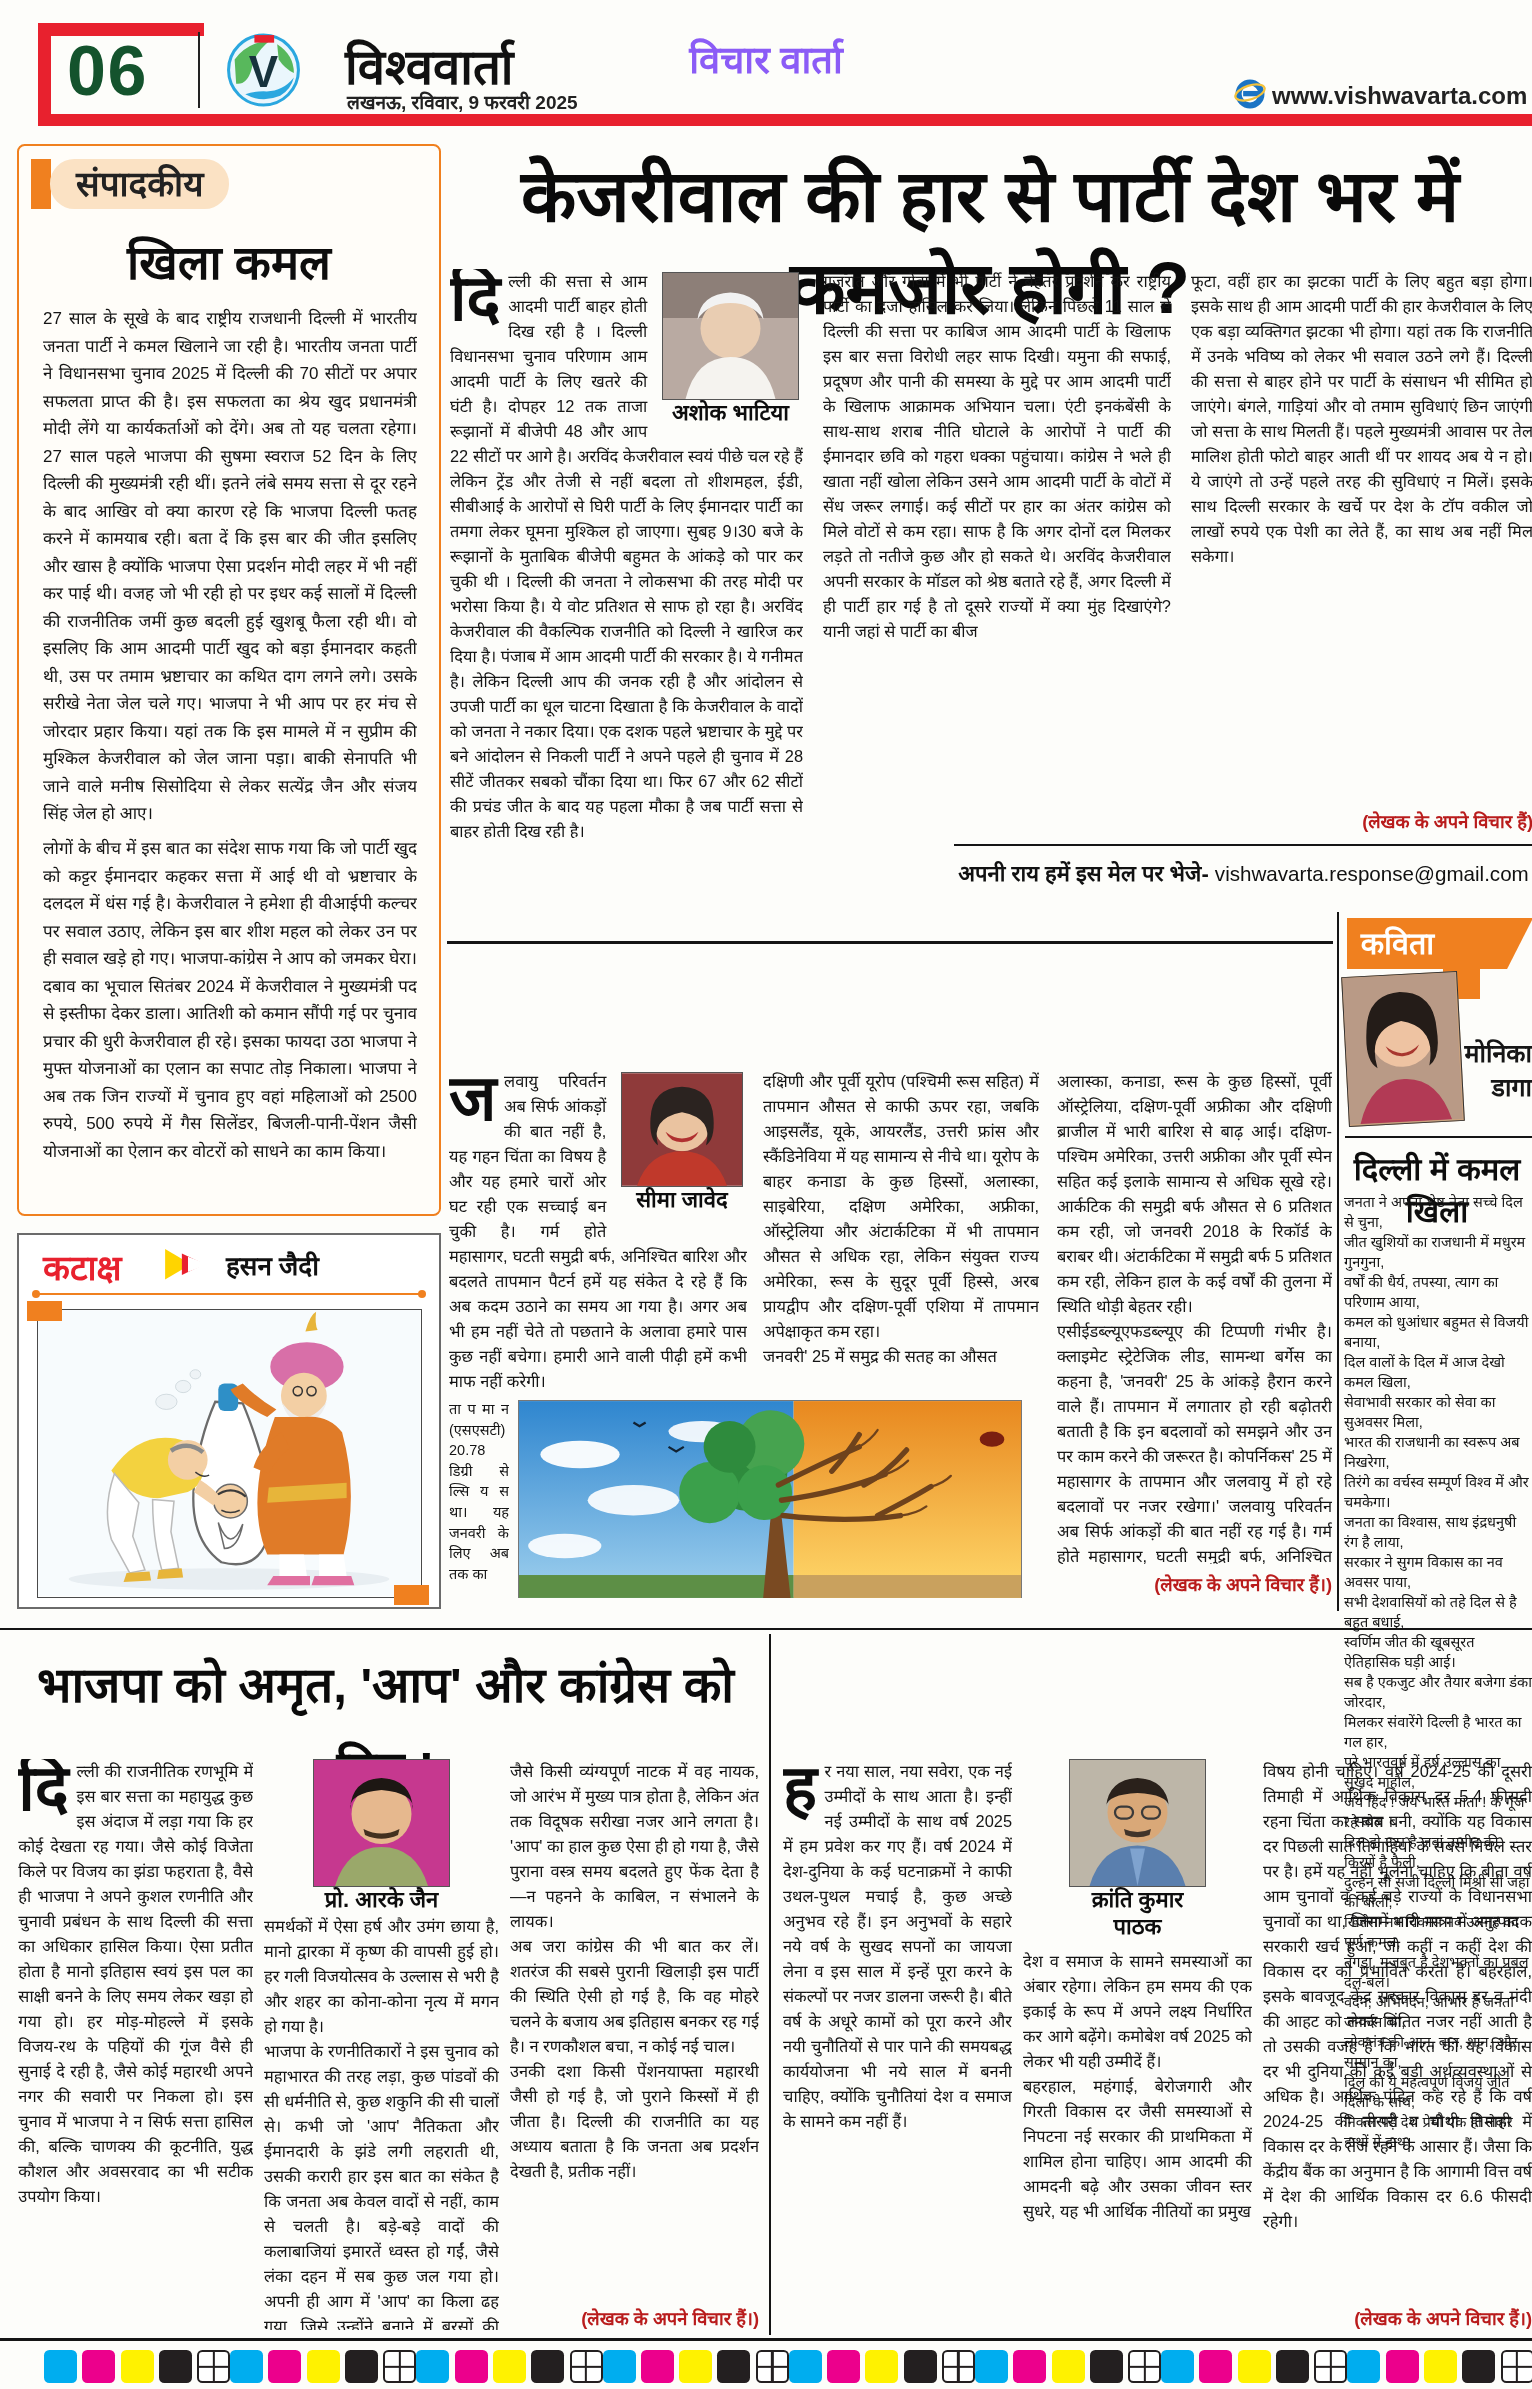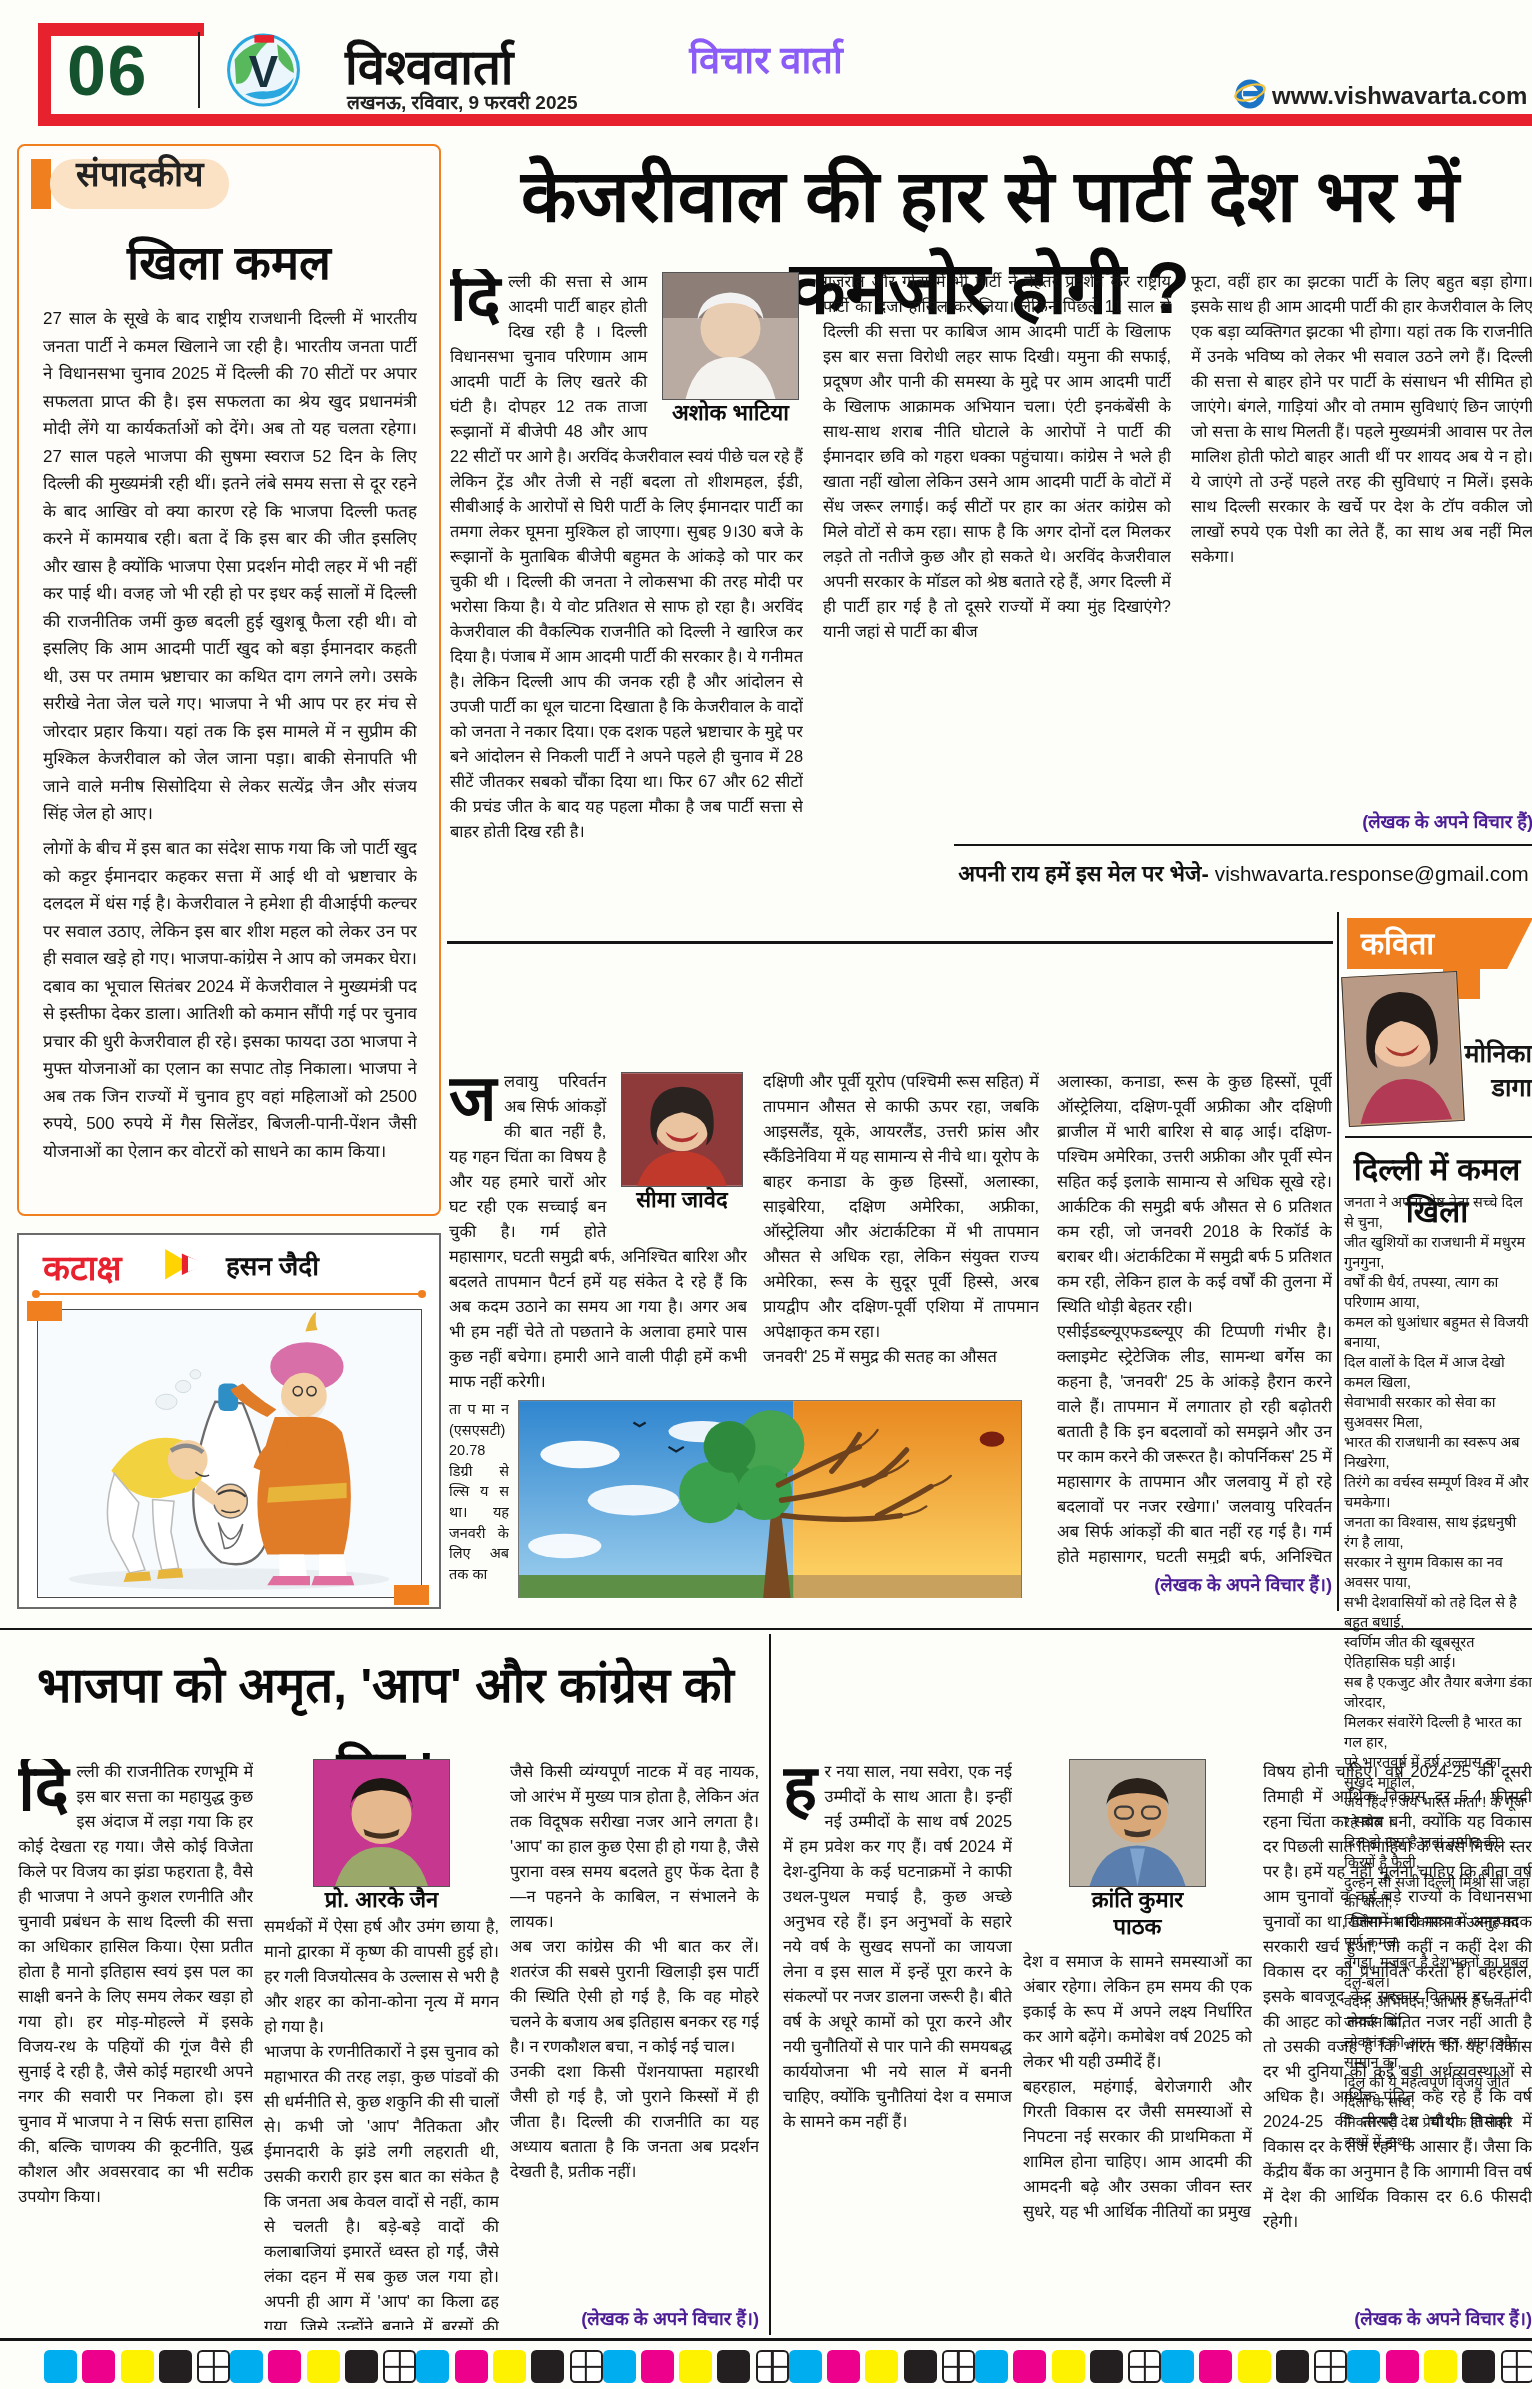--- a/index.html
+++ b/index.html
@@ -16,35 +16,35 @@
 
   
   .pageno { font-size:70px; font-weight:bold; letter-spacing:1.5px; color:#14532d; }
   .paper-name { font-size:49px; font-weight:bold; color:#111; }
   .dateline { font-size:19px; font-weight:bold; color:#222; }
   .section-name { font-size:38px; font-weight:bold; color:#8b5cf6; text-align:center; }
   .website { font-size:24px; font-weight:bold; color:#222; }
 
   
   .ed-box { border:2.3px solid #f0801f; border-radius:7.6px; background:#fffdf9; }
-  .ed-badge { background:#fbe2c4; border-radius:24.4px; display:flex; align-items:flex-end; padding:13px 26px; height:50px; }
+  .ed-badge { background:#fbe2c4; border-radius:24.4px; display:flex; align-items:flex-start; padding:0 26px; height:50px; }
   .ed-badge span { font-size:35px; font-weight:bold; color:#222; }
   .ed-title { font-size:47px; font-weight:bold; text-align:center; color:#0d0d0d; }
   .body-text { font-size:16.4px; line-height:25px; text-align:justify; color:#141414; overflow:hidden; }
   .body-text p { margin:0 0 7.6px 0; }
   .dropcap { float:left; font-size:64px; line-height:53px; font-weight:bold; padding:3.1px 7.6px 0 0; color:#0d0d0d; }
 
   
   .author-card { float:right; width:145px; margin:3.1px 0 6.1px 10.7px; text-align:center; }
   .author-card .photo { width:137px; height:128px; border:0.8px solid #555; display:block; margin:0 auto; }
   .author-card .aname { font-size:22px; font-weight:bold; padding-top:6.1px; color:#0d0d0d; }
   .author-card .aline { height:1.5px; background:#222; margin-top:4.6px; }
 
   .headline-xl { font-weight:bold; text-align:center; color:#0a0a0a; }
-  .credit { font-size:18.3px; font-weight:bold; text-align:right; color:#4c1d95; }
+  .credit { font-size:18.3px; font-weight:bold; text-align:right; color:#b91c1c; }
 
   
   .kt-box { border:2.3px solid #6b6b6b; background:#fff; }
   .kt-title { font-size:35px; font-weight:bold; color:#e8212e; }
   .kt-author { font-size:26px; font-weight:bold; color:#111; }
   .kt-rule { height:2.3px; background:#f0801f; position:relative; }
   .kt-rule i { position:absolute; top:-3.1px; width:8.4px; height:8.4px; border-radius:50%; background:#f0801f; }
   .cartoon-frame { border:1.5px solid #4a4a4a; background:#fdfefe; position:relative; }
   .corner { position:absolute; width:35px; height:20px; background:#f0801f; }
 

